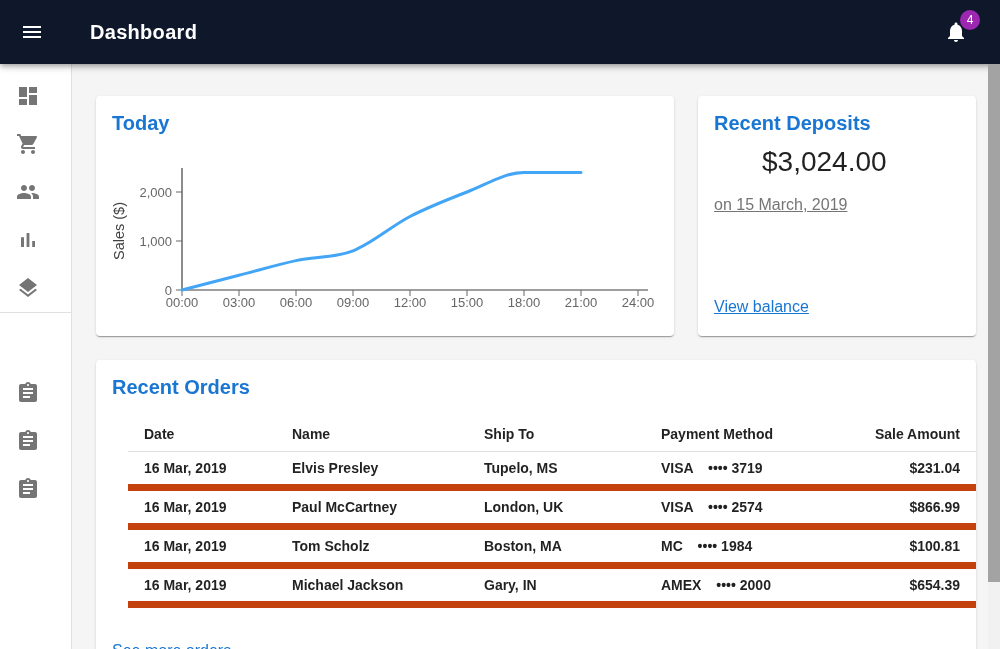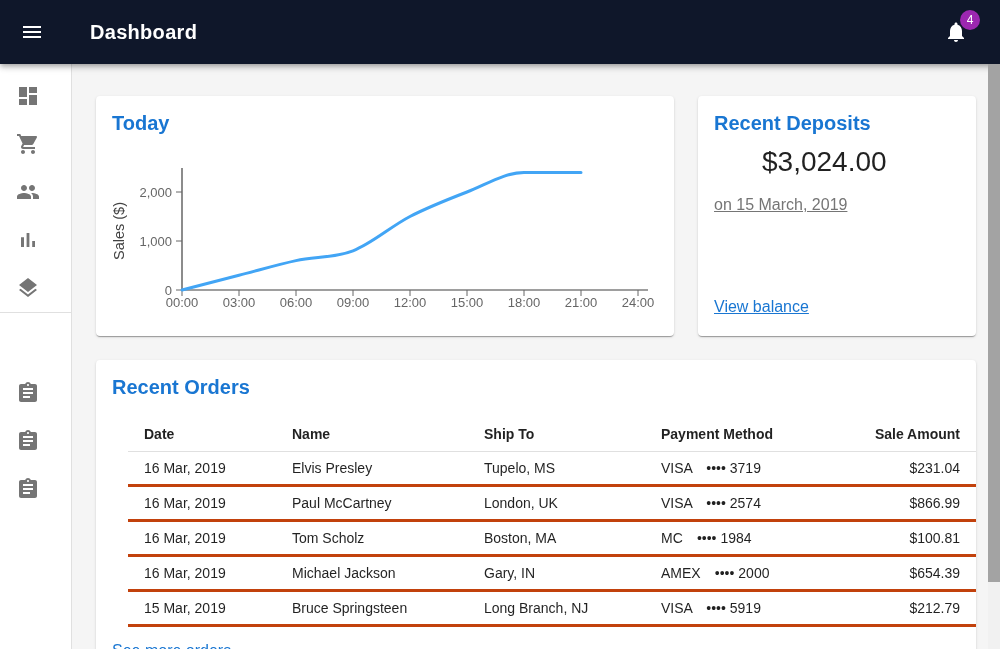--- a/index.html
+++ b/index.html
@@ -43,21 +43,21 @@
   
   .amount { position:absolute; left:16px; top:50px; font-size:28px; font-weight:400; color:rgba(0,0,0,.87);margin-left:48px; }
   .dep-date { position:absolute; left:16px; top:100px; font-size:16px; color:#757575;text-decoration:underline; }
   .link { font-size:16px; color:#1976d2; text-decoration:underline; cursor:pointer; }
   .view-balance { position:absolute; left:16px; bottom:20px;margin-top:36px; }
 
   
   .orders-table { position:absolute; left:32px; top:58px; width:848px; border-collapse:collapse; font-size:14px; }
   .orders-table th { text-align:left; font-weight:700; color:rgba(0,0,0,.87); padding:8px 16px; height:33px;
                      border-bottom:1px solid #e0e0e0; }
-  .orders-table td { color:rgba(0,0,0,.87); padding:8px 16px; height:33px; border-bottom:3px solid #c2410c; }
+  .orders-table td { color:rgba(0,0,0,.87); padding:8px 16px; height:33px; border-bottom:7px solid #c2410c;font-weight:bold; }
   .orders-table th.num, .orders-table td.num { text-align:right; }
   .see-more { position:absolute; left:16px; top:282px; }
 
   
   .scrollbar-track { position:absolute; right:0; top:64px; width:12px; height:585px; background:#f1f1f1; z-index:40; }
   .scrollbar-thumb { position:absolute; left:0; top:0; width:12px; height:518px; background:#a3a3a3; }
 </style>
 </head>
 <body>
 
@@ -209,27 +209,20 @@
             <td>MC ⠀•••• 1984</td>
             <td class="num">$100.81</td>
           </tr>
           <tr>
             <td>16 Mar, 2019</td>
             <td>Michael Jackson</td>
             <td>Gary, IN</td>
             <td>AMEX ⠀•••• 2000</td>
             <td class="num">$654.39</td>
           </tr>
-          <tr>
-            <td>15 Mar, 2019</td>
-            <td>Bruce Springsteen</td>
-            <td>Long Branch, NJ</td>
-            <td>VISA ⠀•••• 5919</td>
-            <td class="num">$212.79</td>
-          </tr>
         </tbody>
     </table>
     <a class="link see-more">See more orders</a>
   </section>
 
 </main>
 
 <div class="scrollbar-track">
   <div class="scrollbar-thumb"></div>
 </div>

